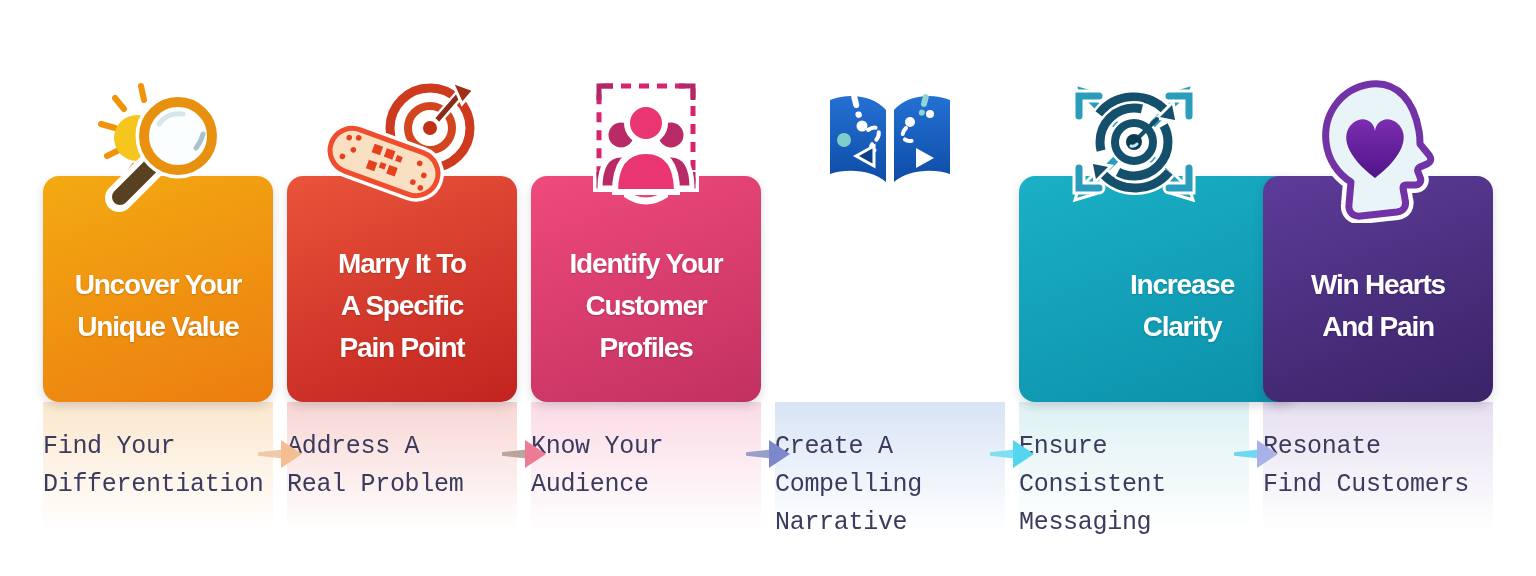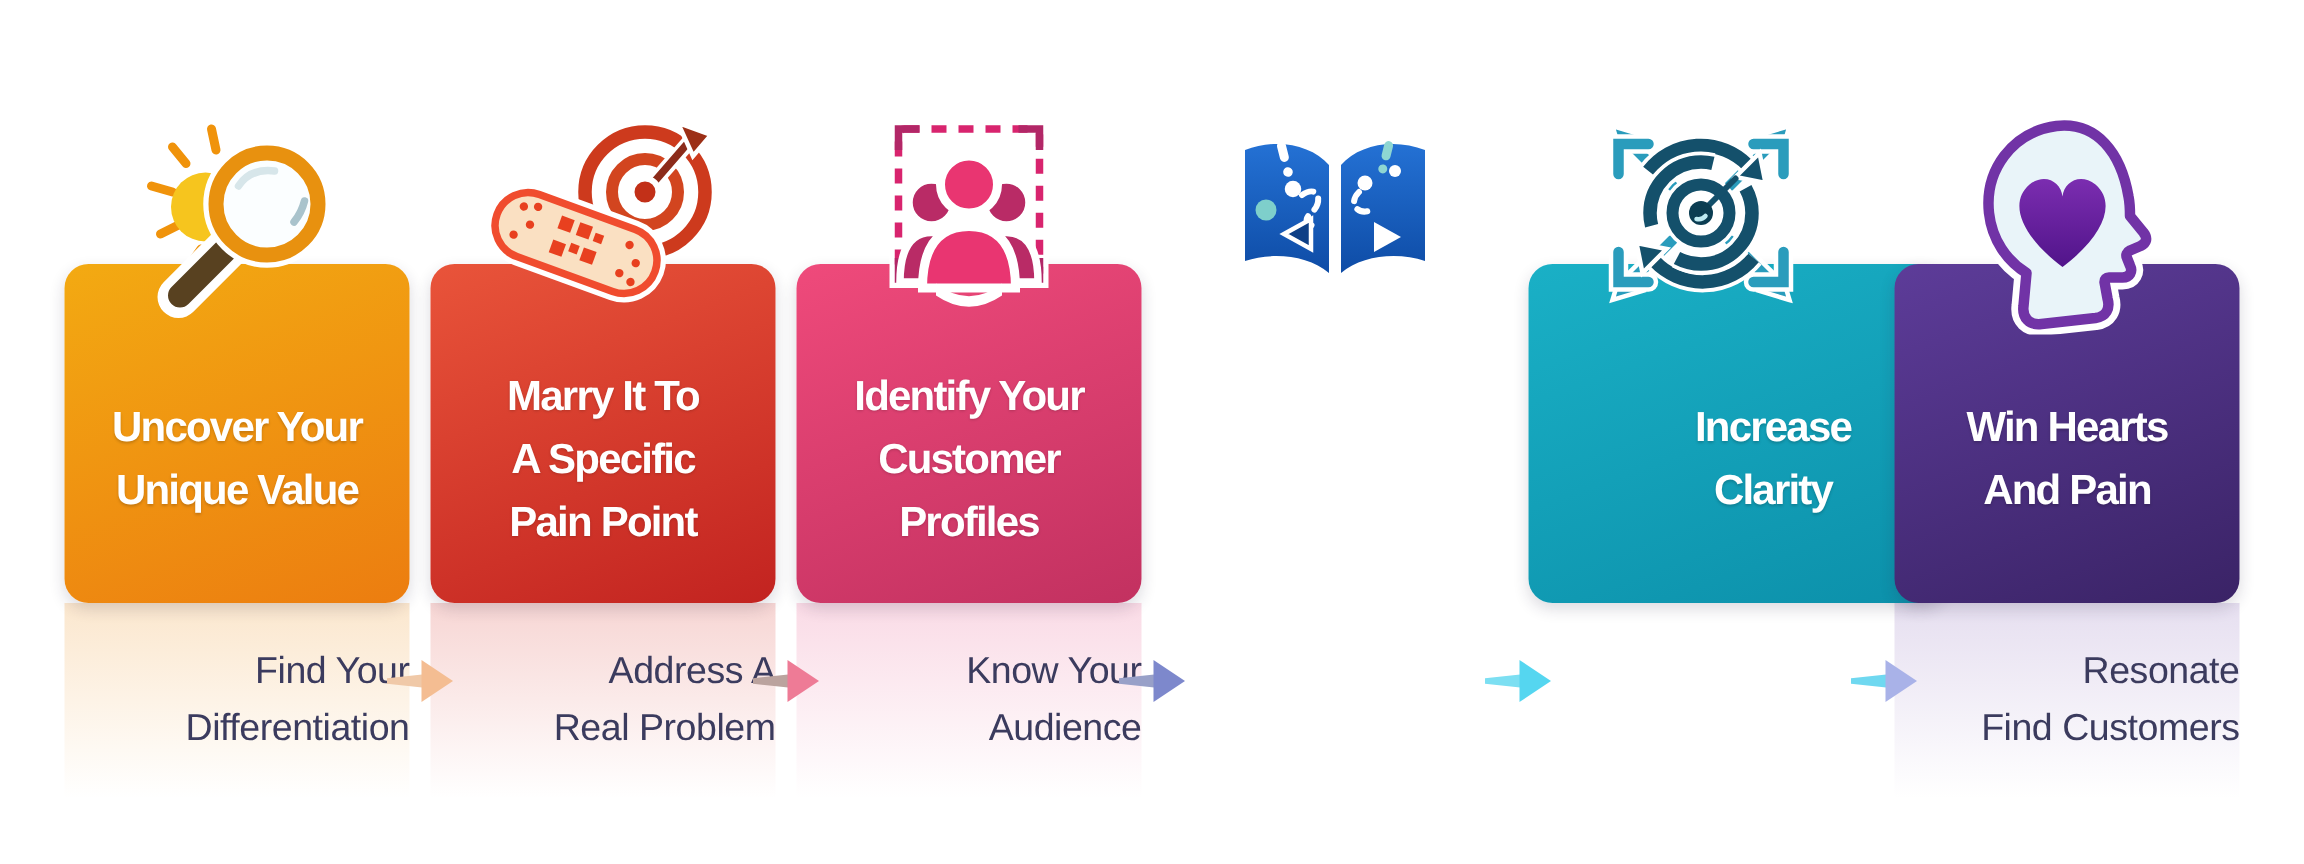--- a/index.html
+++ b/index.html
@@ -16,21 +16,21 @@
     border-radius:16px;display:flex;align-items:center;justify-content:center;
     box-shadow:0 4px 10px rgba(40,30,60,.16);z-index:2;
   }
   .title{
     width:100%;padding-top:34px;text-align:center;color:#ffffff;
     font-weight:bold;font-size:28px;line-height:1.5;letter-spacing:-1.2px;
     white-space:pre-line;text-shadow:0 1px 2px rgba(0,0,0,.18);
   }
   .panel{
     position:absolute;top:374px;left:0;width:230px;height:148px;
-    padding-top:26px;box-sizing:border-box;text-align:right;z-index:1;
+    padding-top:26px;box-sizing:border-box;text-align:left;z-index:1;font-family:Liberation Mono, monospace;
   }
   .subtitle{font-size:25px;line-height:1.52;color:#3B3B5E;white-space:pre-line;letter-spacing:-0.3px;}
   .arrow{position:absolute;top:409px;left:-30px;width:46px;height:34px;z-index:4;}
 
   
   .s1 .card{background:linear-gradient(160deg,#F3AA12,#EC7D10);}
   .s1 .panel{background:linear-gradient(#FBE7CE,rgba(255,255,255,0) 88%);}
   .s2 .card{background:linear-gradient(160deg,#E9543A,#C22320);}
   .s2 .panel{background:linear-gradient(#F7D6D4,rgba(255,255,255,0) 88%);}
   .s3 .card{background:linear-gradient(160deg,#EF4A7B,#C23160);}
@@ -199,20 +199,25 @@
         <g transform="rotate(14 115 22)">
           <rect x="112" y="16" width="6" height="13" rx="3" fill="#8ED6D2"></rect>
           <circle cx="115" cy="35" r="3" fill="#8ED6D2"></circle>
         </g>
         <circle cx="100" cy="44" r="5" fill="#ffffff"></circle>
         <circle cx="120" cy="36" r="4" fill="#ffffff"></circle>
         <path d="M96,50 C88,58 96,66 104,62" stroke="#ffffff" stroke-width="4" fill="none" stroke-dasharray="7 6" stroke-linecap="round"></path>
         <polygon points="106,70 124,80 106,90" fill="#ffffff"></polygon>
       </svg>
     </div>
+    <div class="panel">
+      <div class="subtitle">Create A
+Compelling
+Narrative</div>
+    </div>
   </div>
 
   <div class="col s5">
     <div class="arrow a4">
       <svg width="46" height="34" viewBox="0 0 46 34">
         <polygon class="shaft" points="1,15.2 26,12.5 26,21.5 1,18.8"></polygon>
         <polygon class="head" points="24,3 45,17 24,31"></polygon>
       </svg>
     </div>
     <div class="icon">
@@ -259,20 +264,25 @@
         <circle cx="75" cy="64" r="19" fill="none" stroke="#14506B" stroke-width="8"></circle>
         <line x1="78" y1="61" x2="98" y2="41" stroke="#14506B" stroke-width="4" stroke-linecap="round"></line>
         <circle cx="75" cy="64" r="8" fill="#0B3D52"></circle>
         <path d="M72,68 a6,6 0 0 0 6,-2" stroke="#BDEAF2" stroke-width="3" fill="none" stroke-linecap="round"></path>
       </svg>
     </div>
     <div class="card">
       <div class="title">Increase
 Clarity</div>
     </div>
+    <div class="panel">
+      <div class="subtitle">Ensure
+Consistent
+Messaging</div>
+    </div>
   </div>
 
   <div class="col s6">
     <div class="arrow a5">
       <svg width="46" height="34" viewBox="0 0 46 34">
         <polygon class="shaft" points="1,15.2 26,12.5 26,21.5 1,18.8"></polygon>
         <polygon class="head" points="24,3 45,17 24,31"></polygon>
       </svg>
     </div>
     <div class="icon">

